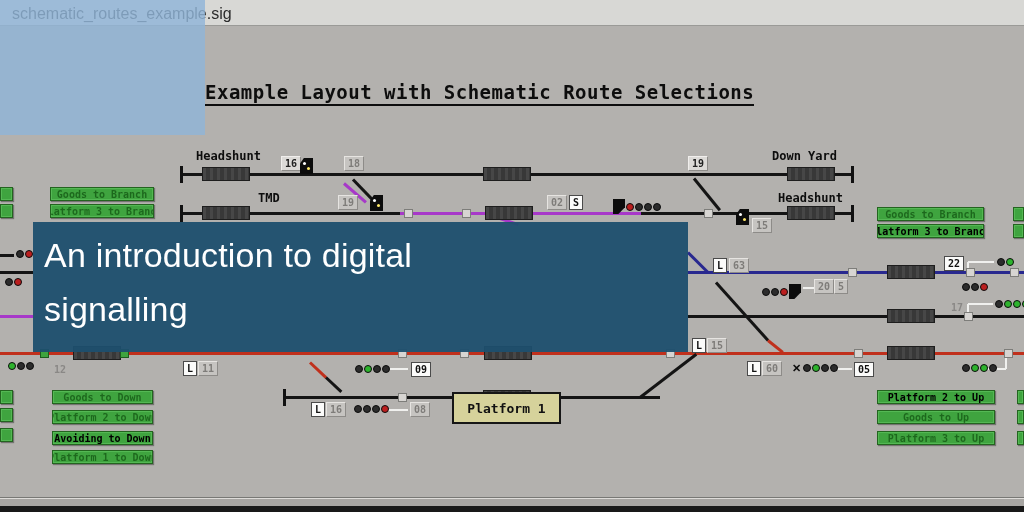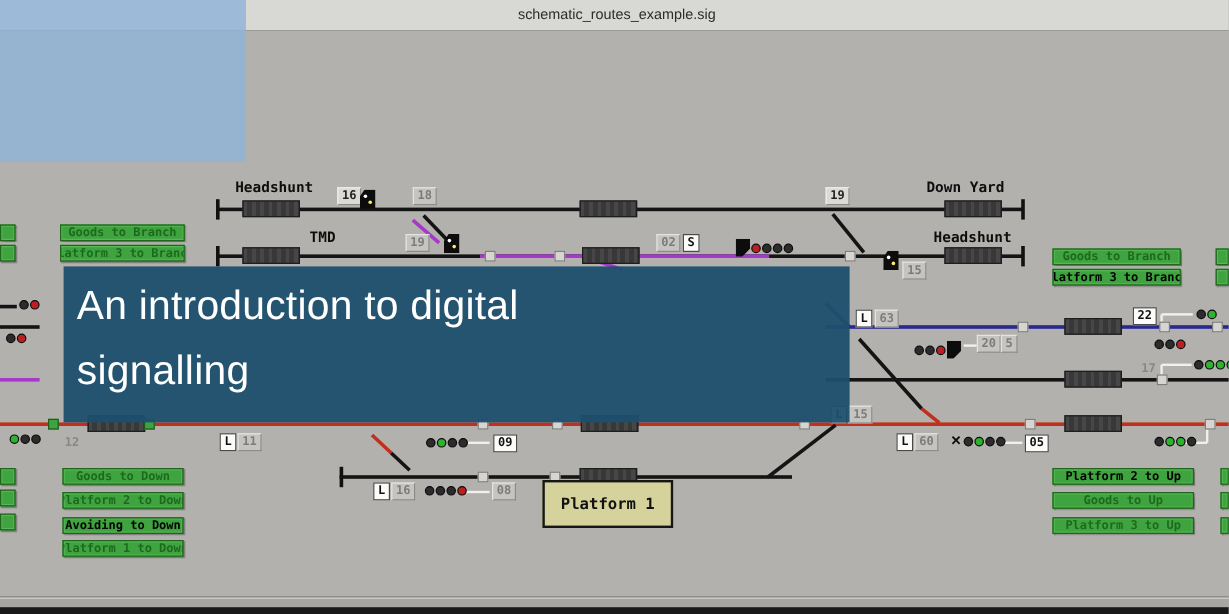--- a/index.html
+++ b/index.html
@@ -1,21 +1,21 @@
 <!DOCTYPE html>
 <html><head>
 <meta charset="utf-8">
 <style>
   html,body{margin:0;padding:0;}
   body{width:1024px;height:512px;overflow:hidden;background:#b3b1ae;font-family:"Liberation Sans",sans-serif;position:relative;}
   #stage{position:absolute;inset:0;width:1024px;height:512px;overflow:hidden;}
 
   
   #titlebar{position:absolute;left:0;top:0;width:1024px;height:25px;background:#d8d8d5;border-bottom:1px solid #9a9a97;}
-  #titlebar .t{position:absolute;left:4px;right:0;top:5px;text-align:center;font-size:12px;color:#2b2b2b;}
+  #titlebar .t{position:absolute;left:12px;right:0;top:5px;text-align:left;font-size:16px;color:#2b2b2b;}
   #menubar{position:absolute;left:0;top:26px;width:1024px;height:22px;background:#b5b3b0;border-bottom:1px solid #5c5c59;}
   .menu-item{position:absolute;top:3px;font-size:12px;font-weight:bold;color:#1a1a1a;white-space:nowrap;}
   .menu-item.disabled{color:#8f8d8a;}
 
   
   #canvas{position:absolute;left:0;top:48px;width:1024px;height:449px;background:#b3b1ae;}
   #heading{position:absolute;left:205px;top:33px;font-family:"DejaVu Sans Mono","Liberation Mono",monospace;
            font-weight:bold;font-size:19px;color:#0d0d0d;border-bottom:2px solid #0d0d0d;padding-bottom:1px;letter-spacing:.5px;}
 
   .line{position:absolute;}
@@ -39,39 +39,40 @@
   .alabel{position:absolute;font-family:"DejaVu Sans Mono",monospace;font-weight:bold;font-size:12px;color:#0d0d0d;white-space:nowrap;}
   .platform{position:absolute;background:#d6d29b;border:2px solid #161616;box-sizing:border-box;display:flex;
             align-items:center;justify-content:center;font-family:"DejaVu Sans Mono",monospace;font-weight:bold;font-size:13px;color:#111;}
   .rbtn{position:absolute;height:14px;background:#3fa43f;border:1px solid #23641f;box-sizing:border-box;
         box-shadow:inset 0 0 0 1px #54b854,1px 1px 1px rgba(0,0,0,.35);display:flex;align-items:center;justify-content:center;
         font-family:"DejaVu Sans Mono",monospace;font-size:10px;font-weight:bold;color:rgba(0,55,0,.55);white-space:nowrap;overflow:hidden;}
   .rbtn.sel{color:#000;}
 
   
   #corner-overlay{position:absolute;left:0;top:0;width:205px;height:135px;background:rgba(144,181,216,.82);z-index:50;}
-  #banner{position:absolute;left:33px;top:222px;width:655px;height:130px;background:rgba(30,79,110,.95);z-index:60;margin-left:20px;}
+  #banner{position:absolute;left:33px;top:222px;width:655px;height:130px;background:rgba(30,79,110,.95);z-index:60;}
   #banner .bl{position:absolute;left:11px;color:#fff;font-size:34px;letter-spacing:.2px;}
   #banner .l1{top:14px;} #banner .l2{top:68px;}
 
   
   #bedge1{position:absolute;left:0;top:497px;width:1024px;height:1px;background:#787875;}
   #bedge2{position:absolute;left:0;top:498px;width:1024px;height:1px;background:#dddbd8;}
   #bstrip{position:absolute;left:0;top:499px;width:1024px;height:7px;background:#a8a6a3;}
   #bbar{position:absolute;left:0;top:506px;width:1024px;height:6px;background:#191919;}
 </style>
 </head>
 <body>
 
 <div id="stage">
   <div id="titlebar">
     <div class="t">schematic_routes_example.sig</div>
   </div>
 
   <div id="canvas">
+    <div id="heading">Example Layout with Schematic Route Selections</div>
   <div class="line" style="left: 180px; top: 124.5px; width: 673px; height: 3px; background: rgb(20, 20, 20); transform: rotate(0rad); transform-origin: 0px 1.5px;"></div>
       <div class="line" style="left: 180px; top: 163.5px; width: 673px; height: 3px; background: rgb(20, 20, 20); transform: rotate(0rad); transform-origin: 0px 1.5px;"></div>
       <div class="line" style="left: 400px; top: 163.5px; width: 241px; height: 3px; background: rgb(167, 56, 201); transform: rotate(0rad); transform-origin: 0px 1.5px;"></div>
       <div class="line" style="left: 353px; top: 129.5px; width: 37.4833px; height: 3px; background: rgb(20, 20, 20); transform: rotate(0.804264rad); transform-origin: 0px 1.5px;"></div>
       <div class="line" style="left: 344px; top: 133.5px; width: 29.0689px; height: 3px; background: rgb(167, 56, 201); transform: rotate(0.712358rad); transform-origin: 0px 1.5px;"></div>
       <div class="line" style="left: 694px; top: 128.5px; width: 41.2311px; height: 3px; background: rgb(20, 20, 20); transform: rotate(0.88848rad); transform-origin: 0px 1.5px;"></div>
       <div class="line" style="left: 488px; top: 164.5px; width: 31.6228px; height: 3px; background: rgb(167, 56, 201); transform: rotate(0.321751rad); transform-origin: 0px 1.5px;"></div>
       <div class="line" style="left: 0px; top: 222.5px; width: 33px; height: 3px; background: rgb(20, 20, 20); transform: rotate(0rad); transform-origin: 0px 1.5px;"></div>
       <div class="line" style="left: 688px; top: 222.5px; width: 336px; height: 3px; background: rgb(40, 40, 143); transform: rotate(0rad); transform-origin: 0px 1.5px;"></div>
       <div class="line" style="left: 688px; top: 202.5px; width: 28.2843px; height: 3px; background: rgb(40, 40, 143); transform: rotate(0.785398rad); transform-origin: 0px 1.5px;"></div>
@@ -228,21 +229,21 @@
         <div style="position: absolute; width: 3px; height: 3px; border-radius: 50%; background: rgb(255, 233, 106); left: 7px; top: 9px;"></div>
       </div>
       <div class="gsig" style="left: 736px; top: 161px;">
         <div class="" style="position: absolute; width: 3px; height: 3px; border-radius: 50%; background: rgb(255, 255, 255); left: 3px; top: 4px;"></div>
         <div style="position: absolute; width: 3px; height: 3px; border-radius: 50%; background: rgb(255, 233, 106); left: 7px; top: 9px;"></div>
       </div>
       <div class="alabel" style="left: 196px; top: 101px;">Headshunt</div>
       <div class="alabel" style="left: 210px; top: 143px; margin-left: 48px;">TMD</div>
       <div class="alabel" style="left: 772px; top: 101px;">Down Yard</div>
       <div class="alabel" style="left: 778px; top: 143px;">Headshunt</div>
-      <div class="platform" style="left: 452px; top: 352px; width: 109px; height: 40px;">Platform 1</div>
+      <div class="platform" style="left: 452px; top: 344px; width: 109px; height: 32px;">Platform 1</div>
       <div class="rbtn" style="left: 50px; top: 139px; width: 104px;">Goods to Branch</div>
       <div class="rbtn" style="left: 50px; top: 156px; width: 104px;">Platform 3 to Branch</div>
       <div class="rbtn" style="left: 0px; top: 139px; width: 13px;"></div>
       <div class="rbtn" style="left: 0px; top: 156px; width: 13px;"></div>
       <div class="rbtn" style="left: 877px; top: 159px; width: 107px;">Goods to Branch</div>
       <div class="rbtn sel" style="left: 877px; top: 176px; width: 107px;">Platform 3 to Branch</div>
       <div class="rbtn" style="left: 1013px; top: 159px; width: 11px;"></div>
       <div class="rbtn" style="left: 1013px; top: 176px; width: 11px;"></div>
       <div class="rbtn" style="left: 52px; top: 342px; width: 101px;">Goods to Down</div>
       <div class="rbtn" style="left: 52px; top: 362px; width: 101px;">Platform 2 to Down</div>

